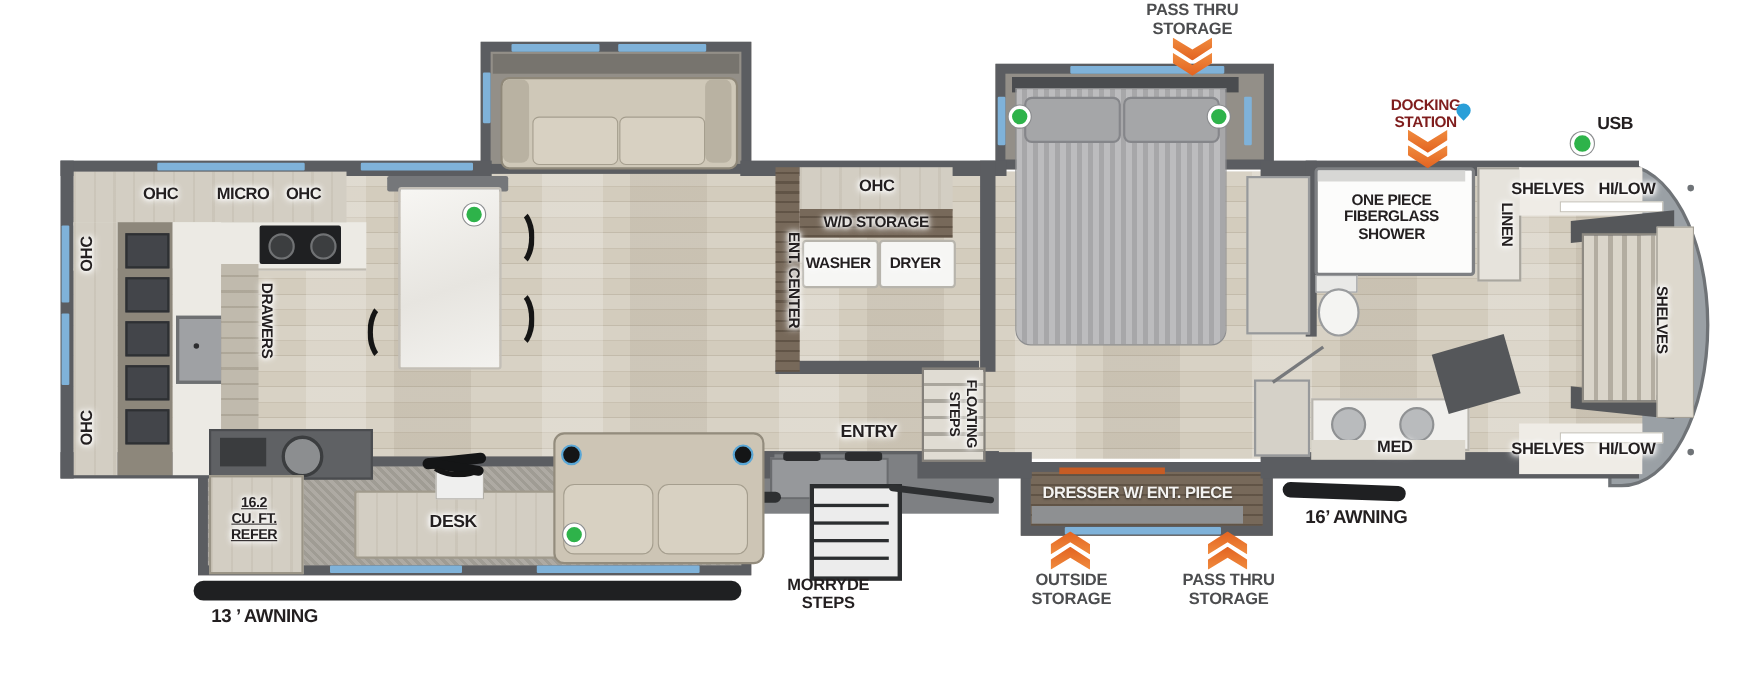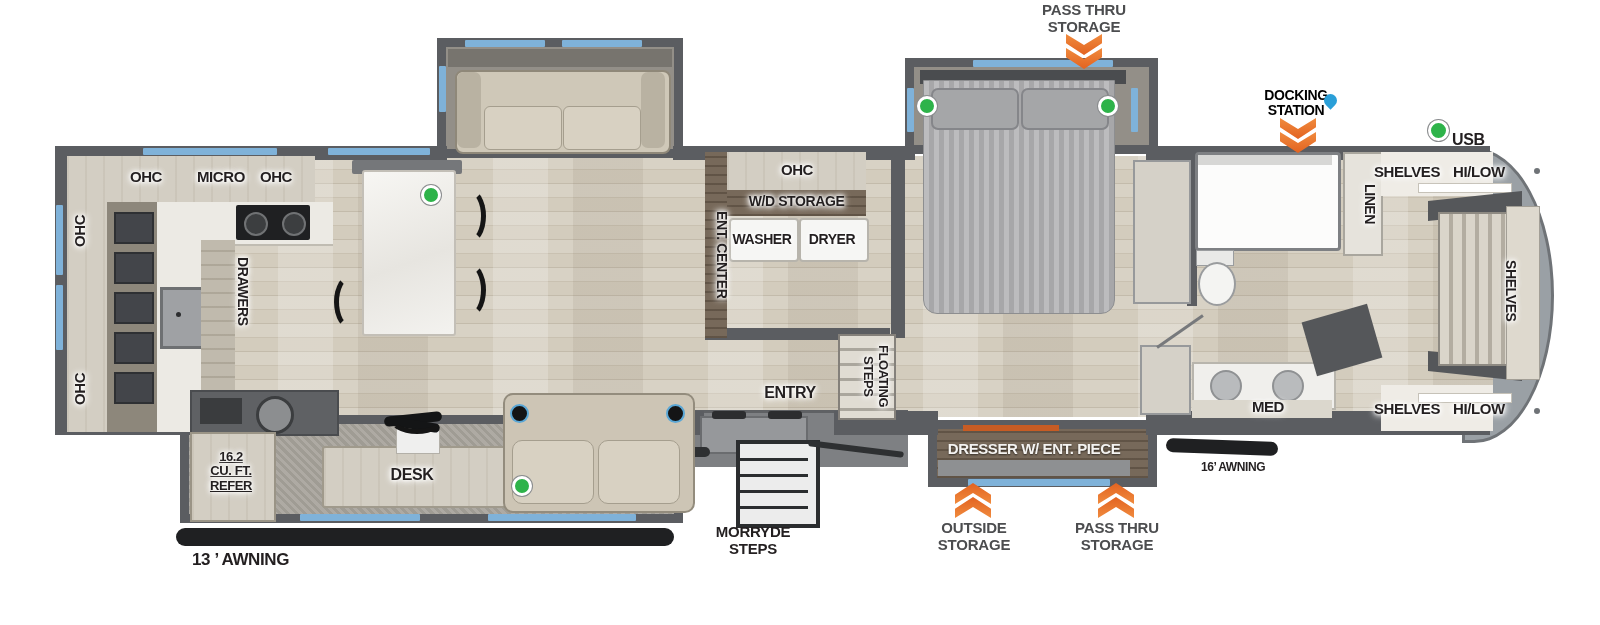--- a/index.html
+++ b/index.html
@@ -19,21 +19,21 @@
   .lightwood{background:#d3cec3;background-image:repeating-linear-gradient(90deg, rgba(110,95,70,.08) 0 2px, rgba(0,0,0,0) 2px 18px);}
   .darkwood{background:#77695a;background-image:repeating-linear-gradient(0deg, rgba(30,20,10,.25) 0 2px, rgba(0,0,0,0) 2px 9px);}
   .furn{position:absolute;z-index:12;}
   
   .lbl{position:absolute;z-index:30;font-weight:bold;font-size:15px;line-height:1.1;color:#231f20;
        text-align:center;white-space:pre-line;letter-spacing:-.4px;
        text-shadow:0 0 3px #fff,0 0 5px #fff,0 0 7px #fff,0 1px 9px #fff;}
   .vlbl{writing-mode:vertical-rl;}
   .vlbl.flip{transform:rotate(180deg);}
   .ext{color:#4c4d4f;text-shadow:none;letter-spacing:-.2px;}
-  .blue{color:#000000;text-shadow:none;}
+  .blue{color:#7f1d1d;text-shadow:none;}
   .wht{color:#f4f3f1;text-shadow:0 1px 2px rgba(0,0,0,.6);}
   
   .chv{position:absolute;width:36px;height:36px;z-index:31;}
   .chv i{position:absolute;left:0;width:100%;height:22px;display:block;
      background:linear-gradient(180deg,#f08b3e,#e2611f);
      clip-path:polygon(0 0,50% 50%,100% 0,100% 42%,50% 95%,0 42%);}
   .chv i:nth-child(1){top:0;} .chv i:nth-child(2){top:14px;}
   .chv.up{transform:scaleY(-1);}
   .dot-g{position:absolute;width:14px;height:14px;border-radius:50%;background:#2eb34a;
      border:3px solid #fff;box-shadow:0 0 0 1px #8a8c8e;z-index:32;}
@@ -49,21 +49,21 @@
   .rivet{position:absolute;width:6px;height:6px;border-radius:50%;background:#6f7377;z-index:12;}
 </style>
 </head>
 <body>
 
 <div id="plan">
 
   <div class="bar" style="left:176px;top:528px;width:498px;height:18px;"></div>
   <div class="bar" style="left:1166px;top:440px;width:112px;height:14px;transform:rotate(2deg);border-radius:7px;"></div>
   <div class="lbl" style="left:178px;top:551px;width:125px;font-size:17px;text-shadow:none;">13 ’ AWNING</div>
-  <div class="lbl" style="left:1178px;top:461px;width:110px;font-size:12px;text-shadow:none;">16’ AWNING</div>
+  <div class="lbl" style="left:1178px;top:461px;width:110px;font-size:17px;text-shadow:none;">16’ AWNING</div>
 
   <div class="abs" style="left:1462px;top:148px;width:86px;height:289px;z-index:1;
        background:#9aa0a5;border:3px solid #6f7377;border-radius:0 80px 80px 0 / 0 148px 148px 0;"></div>
 
   <div class="floor" style="left:63px;top:156px;width:1430px;height:261px;"></div>
 
   <div class="slide" style="left:437px;top:38px;width:228px;height:102px;"></div>
   <div class="abs" style="left:448px;top:49px;width:224px;height:18px;background:#77746e;z-index:7;"></div>
   <div class="furn" style="left:455px;top:70px;width:212px;height:80px;background:#cfc8b8;border:2px solid #8f8879;border-radius:8px;"></div>
   <div class="furn" style="left:457px;top:72px;width:24px;height:76px;background:#b9b2a2;border-radius:7px;"></div>
@@ -195,20 +195,23 @@
   <div class="furn" style="left:1021px;top:88px;width:84px;height:38px;background:#a5a6a8;border:2px solid #85868a;border-radius:7px;"></div>
   <div class="dot-g" style="left:917px;top:96px;"></div>
   <div class="dot-g" style="left:1098px;top:96px;"></div>
   <div class="furn" style="left:1133px;top:160px;width:54px;height:140px;background:#d5d1c8;border:2px solid #97999b;"></div>
   <div class="furn" style="left:1140px;top:345px;width:47px;height:66px;background:#d5d1c8;border:2px solid #97999b;"></div>
   <div class="wall" style="left:1187px;top:146px;width:10px;height:160px;"></div>
   <div class="abs" style="left:1152px;top:330px;width:56px;height:3px;background:#77797c;transform:rotate(-35deg);z-index:12;"></div>
 
   <div class="furn" style="left:1195px;top:152px;width:140px;height:93px;background:#fcfcfb;border:3px solid #7e8083;border-radius:4px;"></div>
   <div class="furn" style="left:1198px;top:155px;width:134px;height:10px;background:#d7d7d5;"></div>
+  <div class="lbl" style="left:1205px;top:174px;width:120px;font-size:14px;">ONE PIECE
+FIBERGLASS
+SHOWER</div>
   <div class="furn" style="left:1196px;top:250px;width:36px;height:14px;background:#e9e9e7;border:1px solid #9a9c9e;"></div>
   <div class="furn" style="left:1198px;top:262px;width:34px;height:40px;background:#f4f4f2;border:2px solid #9a9c9e;border-radius:50%;"></div>
   <div class="furn" style="left:1192px;top:362px;width:140px;height:44px;background:#f0efec;border:2px solid #b8b5ad;"></div>
   <div class="furn" style="left:1210px;top:370px;width:28px;height:28px;border-radius:50%;background:#b9bbbd;border:2px solid #8f9193;"></div>
   <div class="furn" style="left:1272px;top:370px;width:28px;height:28px;border-radius:50%;background:#b9bbbd;border:2px solid #8f9193;"></div>
   <div class="furn" style="left:1192px;top:400px;width:140px;height:18px;background:#dbd7cd;"></div>
   <div class="lbl" style="left:1238px;top:399px;width:60px;">MED</div>
   <div class="furn" style="left:1308px;top:312px;width:68px;height:56px;background:#55575a;transform:rotate(-16deg);"></div>
   <div class="furn" style="left:1343px;top:152px;width:36px;height:100px;background:#e6e3dc;border:2px solid #a9a69e;"></div>
   <div class="lbl vlbl" style="left:1343px;top:162px;width:34px;height:84px;font-size:14px;">LINEN</div>
@@ -239,21 +242,21 @@
 
   <div class="lbl blue" style="left:1240px;top:88px;width:112px;font-size:14px;">DOCKING
 STATION</div>
   <div class="drop" style="left:1324px;top:94px;"></div>
   <div class="chv" style="left:1280px;top:118px;">
       <i></i>
       <i></i>
     </div>
 
   <div class="dot-g" style="left:1428px;top:120px;width:15px;height:15px;"></div>
-  <div class="lbl" style="left:1452px;top:131px;width:44px;font-size:16px;text-align:left;text-shadow:none;">USB</div>
+  <div class="lbl" style="left:1452px;top:104px;width:44px;font-size:16px;text-align:left;text-shadow:none;">USB</div>
 
   <div class="chv up" style="left:955px;top:482px;">
       <i></i>
       <i></i>
     </div>
   <div class="lbl ext" style="left:920px;top:520px;width:108px;">OUTSIDE
 STORAGE</div>
 
   <div class="chv up" style="left:1098px;top:482px;">
       <i></i>

